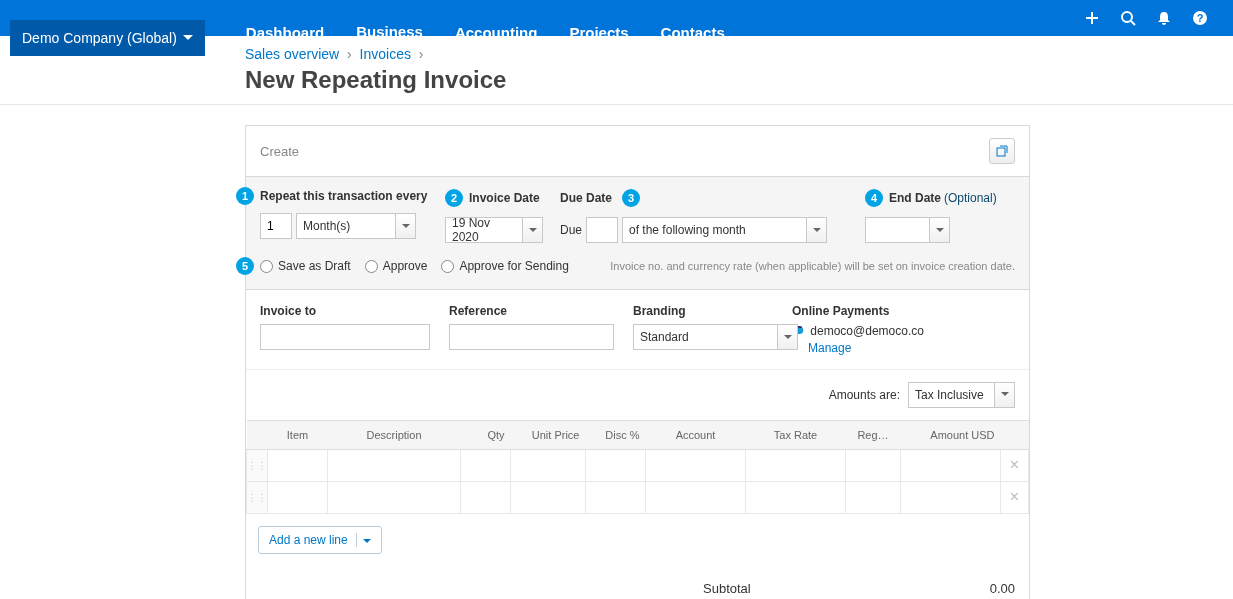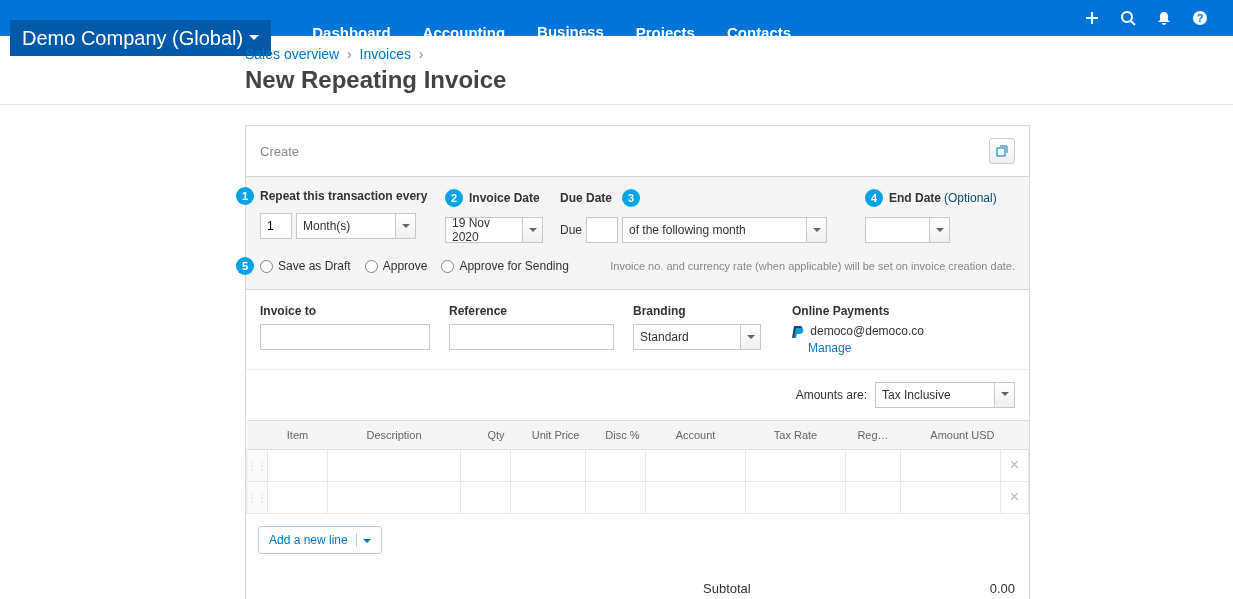--- a/index.html
+++ b/index.html
@@ -1,19 +1,19 @@
 <!DOCTYPE html>
 <html><head>
   <meta charset="utf-8">
   <style>
     * { box-sizing: border-box; margin: 0; padding: 0; }
     body { font-family: Arial, Helvetica, sans-serif; font-size: 13px; color: #333; background: #fff; }
     
     .top-nav { background: #0074d9; height: 36px; display: flex; align-items: center; padding: 0 10px; color: #fff; }
-    .org-selector { background: #005aa9; padding: 8px 12px; display: flex; align-items: center; font-size: 20px; height: 36px; cursor: pointer; margin-top: 40px; }
+    .org-selector { background: #005aa9; padding: 8px 12px; display: flex; align-items: center; font-size: 14px; height: 36px; cursor: pointer; margin-top: 40px; }
     .org-selector svg { margin-left: 6px; }
     .nav-items { display: flex; margin-left: 25px; }
     .nav-item { padding: 8px 16px; font-size: 15px; font-weight: bold; cursor: pointer; height: 36px; display: flex; align-items: center; margin-top: 29px; }
     .nav-item.active { border-bottom: 3px solid #fff; }
     .nav-icons { margin-left: auto; display: flex; gap: 20px; padding-right: 15px; }
     .nav-icon { cursor: pointer; display: flex; align-items: center; }
     
     .page-wrapper { max-width: 1233px; }
     .page-header { padding: 10px 0 10px 245px; border-bottom: 1px solid #e6e6e6; }
     .breadcrumb { font-size: 14px; color: #0077c8; margin-bottom: 4px; }
@@ -74,22 +74,22 @@
 
 <div class="top-nav">
   <div class="org-selector">
     <span>Demo Company (Global)</span>
     <svg width="10" height="6" viewBox="0 0 10 6">
         <path d="M0 0 L5 5 L10 0 Z" fill="#fff"></path>
       </svg>
   </div>
   <div class="nav-items">
     <div class="nav-item">Dashboard</div>
+    <div class="nav-item active">Business</div>
     <div class="nav-item">Accounting</div>
-    <div class="nav-item active">Business</div>
     <div class="nav-item">Projects</div>
     <div class="nav-item">Contacts</div>
   </div>
   <div class="nav-icons">
     <div class="nav-icon">
       <svg width="16" height="16" viewBox="0 0 16 16">
           <path d="M7 2 H9 V7 H14 V9 H9 V14 H7 V9 H2 V7 H7 Z" fill="#fff"></path>
         </svg>
     </div>
     <div class="nav-icon">
@@ -235,21 +235,21 @@
         <div class="detail-col" style="width:175px;">
           <span class="detail-label">Invoice to</span>
           <input class="txt-input" style="width: 170px;">
         </div>
         <div class="detail-col" style="width:170px;">
           <span class="detail-label">Reference</span>
           <input class="txt-input" style="width: 165px;">
         </div>
         <div class="detail-col" style="width:145px;">
           <span class="detail-label">Branding</span>
-          <div class="dropdown" style="width:128px;">
+          <div class="dropdown" style="width:165px;">
             <span class="dropdown-text">Standard</span>
             <span class="dropdown-arrow">
                 <svg width="8" height="5">
                   <path d="M0 0 L4 4 L8 0 Z" fill="#666"></path>
                 </svg>
               </span>
           </div>
         </div>
         <div class="detail-col">
           <span class="detail-label">Online Payments</span>
@@ -259,21 +259,21 @@
                 <path d="M4 3 H9 C11 3 12 5 11 7 C10 9 8 9 6 9 L5 9 L4 13 L2 13 Z" fill="#179bd7"></path>
               </svg>
             <span>democo@democo.co</span>
           </div>
           <a href="#" class="manage-link">Manage</a>
         </div>
       </div>
 
       <div class="amounts-row">
         <span>Amounts are:</span>
-        <div class="dropdown" style="width:140px;">
+        <div class="dropdown" style="width:107px;">
           <span class="dropdown-text">Tax Inclusive</span>
           <span class="dropdown-arrow">
               <svg width="8" height="5">
                 <path d="M0 0 L4 4 L8 0 Z" fill="#666"></path>
               </svg>
             </span>
         </div>
       </div>
 
       <table class="line-table">

